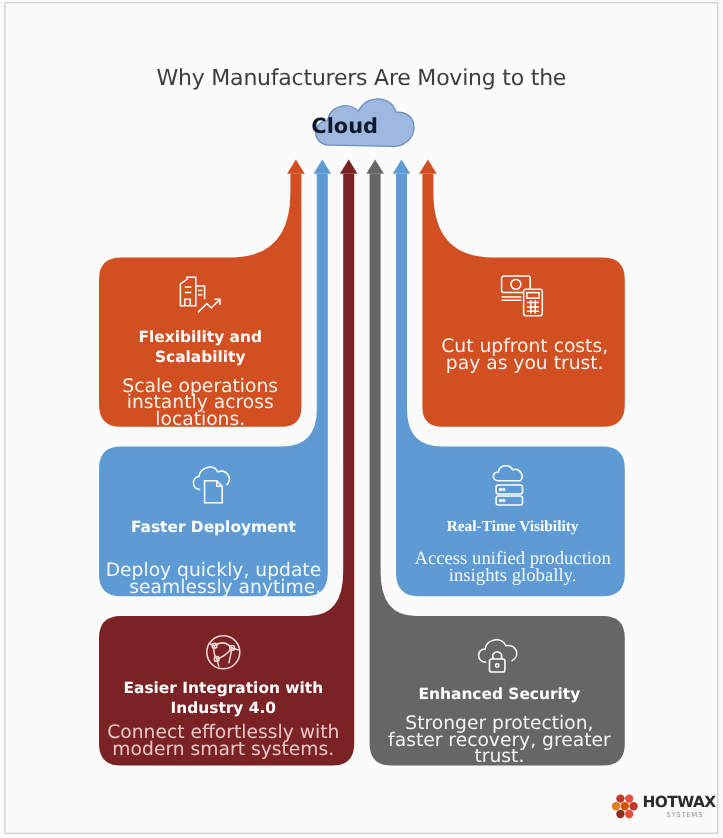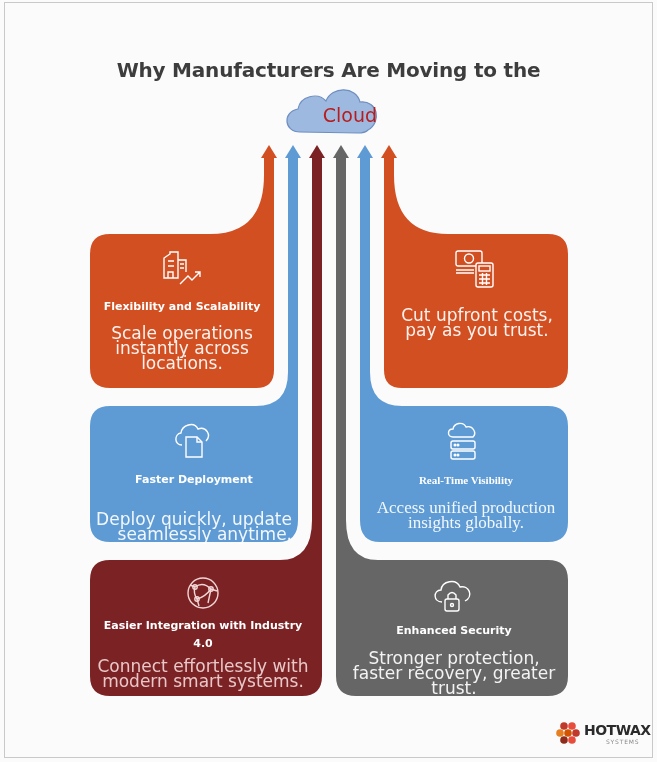--- a/index.html
+++ b/index.html
@@ -1,22 +1,22 @@
 <!DOCTYPE html>
 <html><head>
 <meta charset="utf-8">
 <style>
   html, body { margin: 0; padding: 0; }
   body { width: 657px; height: 762px; background: #fbfbfc; position: relative; overflow: hidden; font-family: "DejaVu Sans", "Liberation Sans", sans-serif; }
   .frame { position: absolute; left: 4px; top: 2px; width: 649px; height: 756px; border: 1px solid #c9c9c9; box-sizing: border-box; background: #fbfbfc; }
-  .title { position: absolute; left: 0; width: 657px; top: 58px; text-align: center; font-weight: bold; font-size: 20px; color: #3d3d3d; letter-spacing: -0.2px; }
+  .title { position: absolute; left: 0; width: 657px; top: 58px; text-align: center; font-weight: normal; font-size: 20px; color: #3d3d3d; letter-spacing: -0.2px; }
   svg.art { position: absolute; left: 0; top: 0; }
-  .cloud-label { position: absolute; left: 283px; top: 104px; width: 94px; text-align: right; font-weight: normal; font-size: 19px; color: #b91c1c; }
+  .cloud-label { position: absolute; left: 283px; top: 104px; width: 94px; text-align: left; font-weight: bold; font-size: 19px; color: #0f172a; }
   .card-text { position: absolute; text-align: center; color: #ffffff; }
-  .card-title { font-weight: bold; font-size: 11px; line-height: 18px; }
+  .card-title { font-weight: bold; font-size: 14px; line-height: 18px; }
   .card-desc { font-size: 17px; line-height: 15px; margin-top: 12px; opacity: 0.92; }
   .logo-text { position: absolute; left: 584px; top: 722px; font-weight: bold; font-size: 14px; color: #2b2b2b; letter-spacing: -0.5px; }
   .logo-sub { position: absolute; left: 606px; top: 738px; font-size: 6px; color: #888; letter-spacing: 0.8px; }
 </style>
 </head>
 <body>
 
 <div class="frame"></div>
 
 <div class="title">Why Manufacturers Are Moving to the</div>

